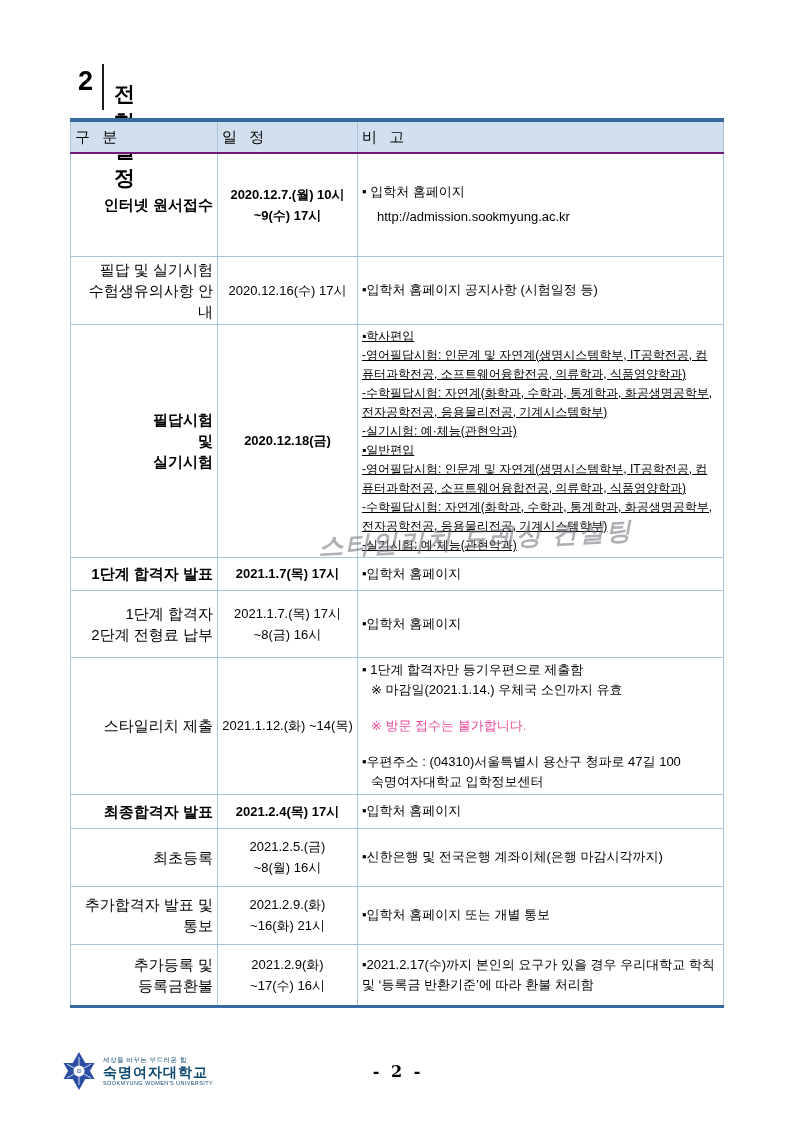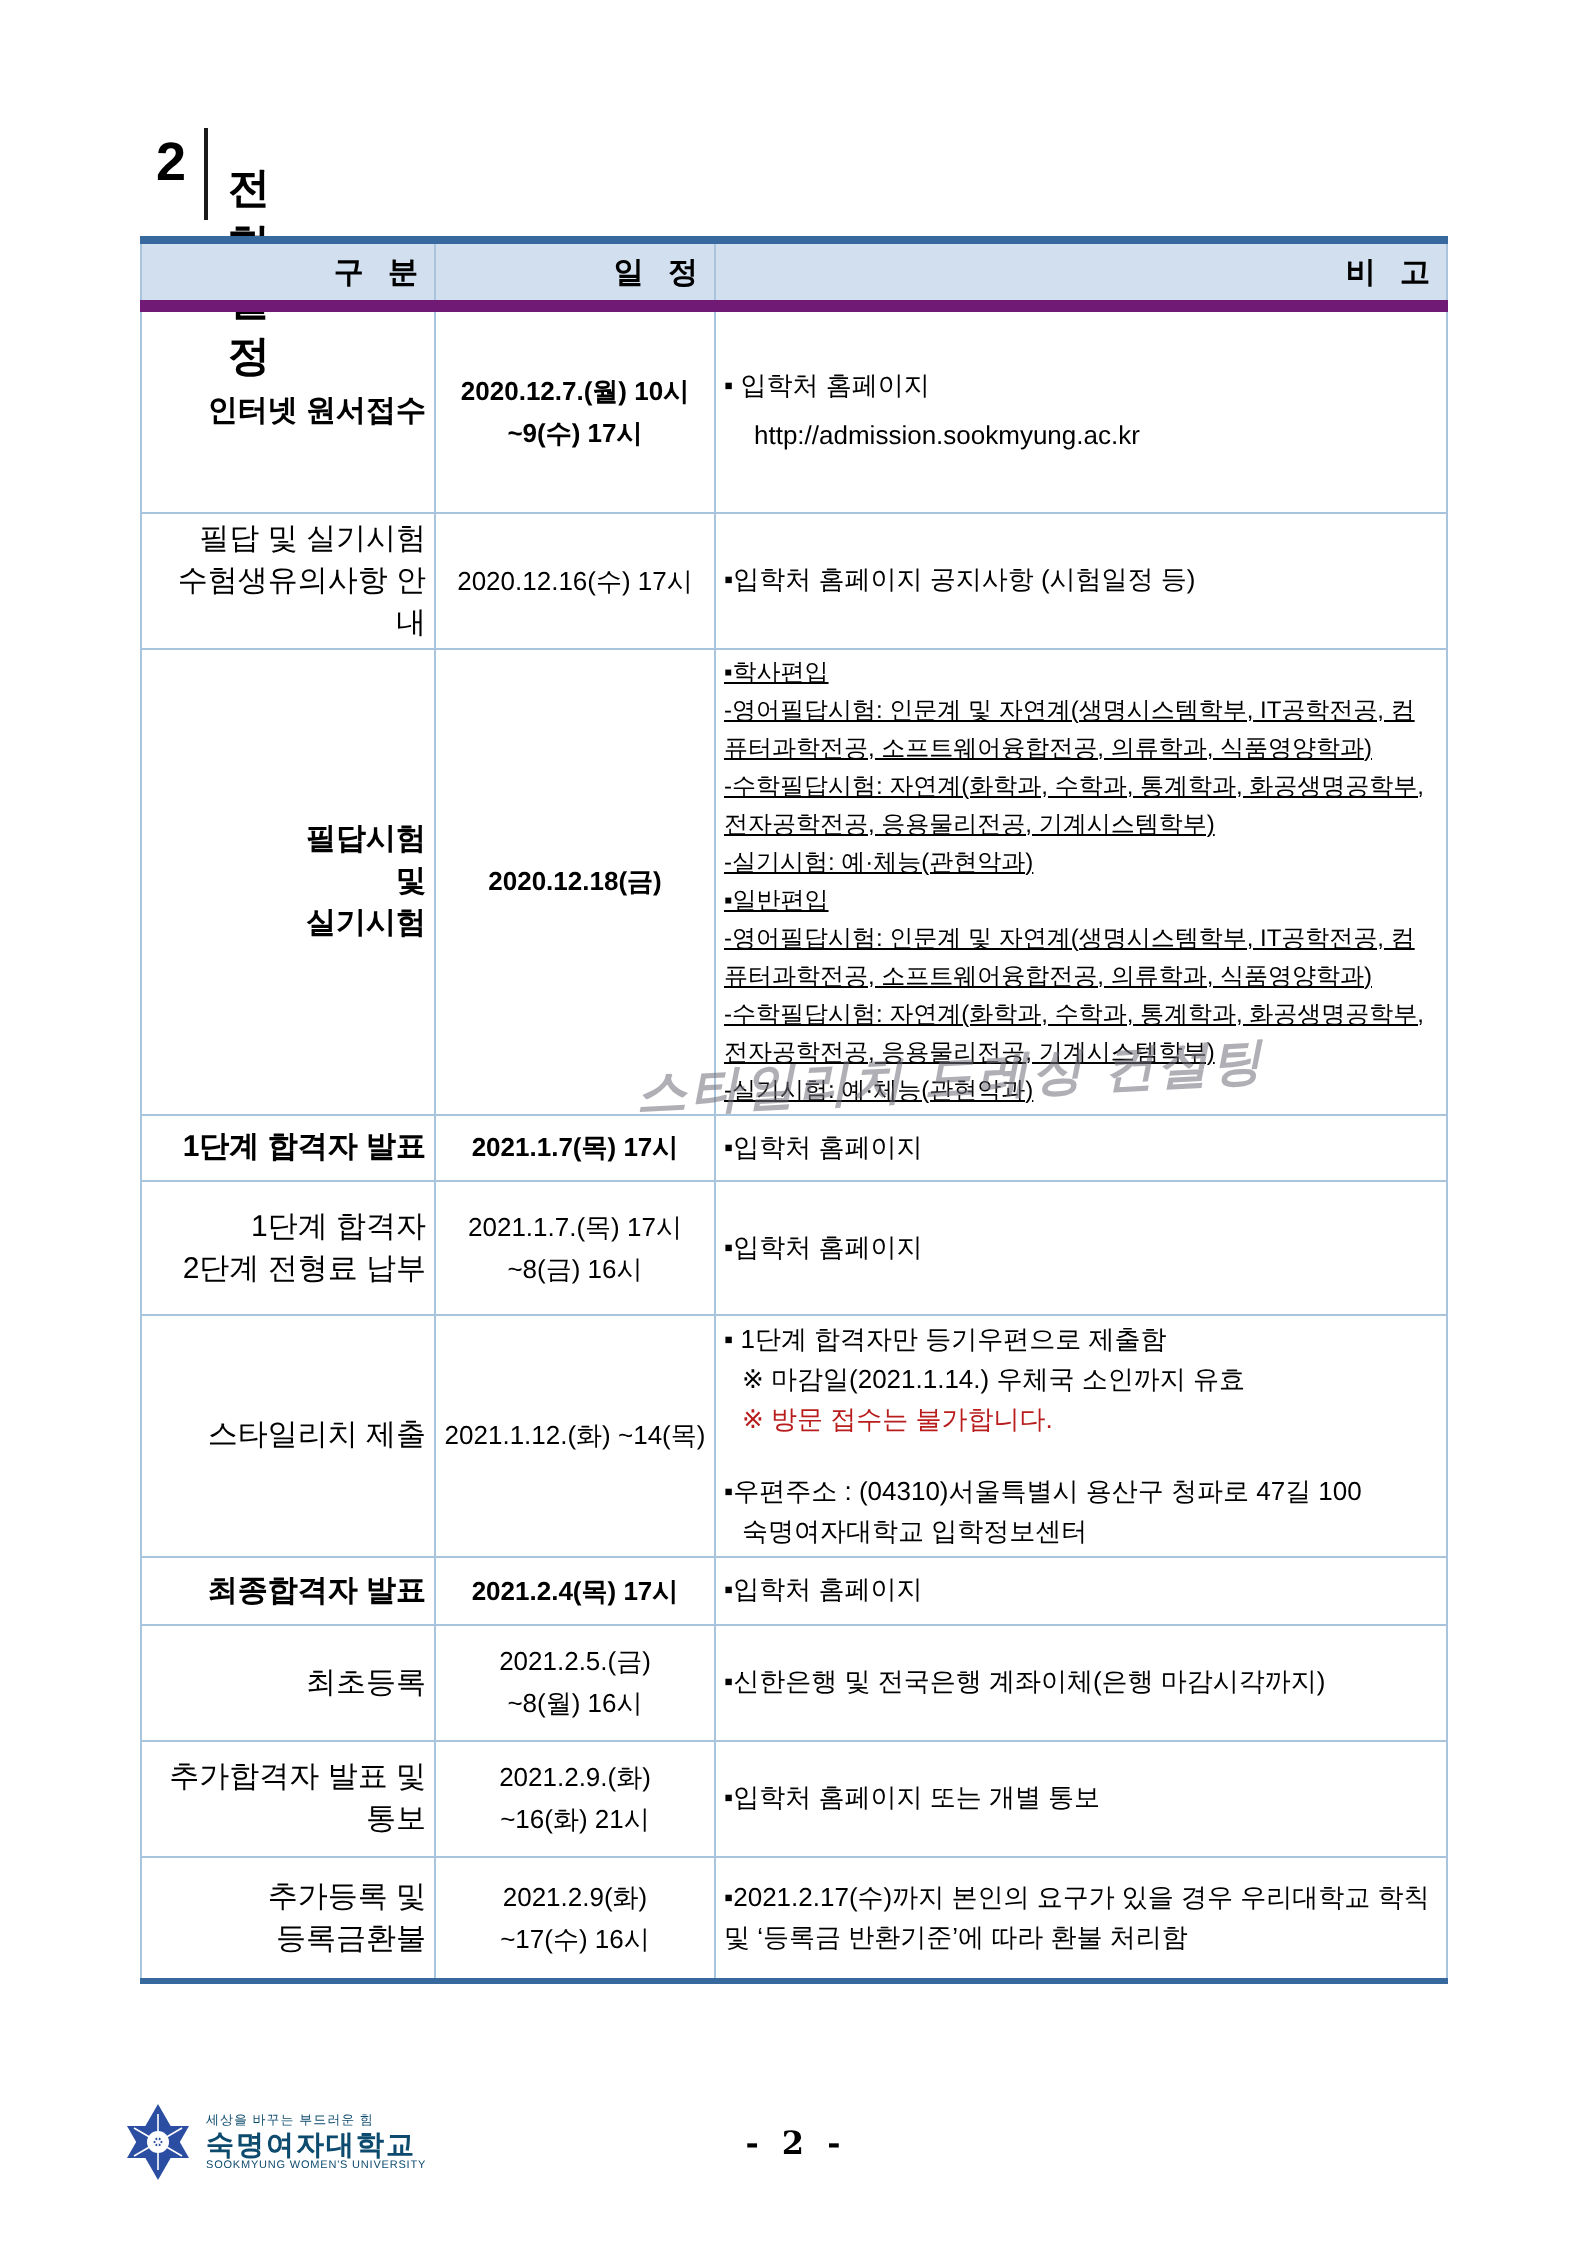--- a/index.html
+++ b/index.html
@@ -16,31 +16,31 @@
   
   table.sched{
     position:absolute;left:70px;top:118px;width:653px;
     border-collapse:collapse;table-layout:fixed;
     border-top:4px solid #38699e;border-bottom:3px solid #38699e;
   }
   table.sched th,table.sched td{
     border:1px solid #a9c5de;padding:2px 4px;vertical-align:middle;
   }
   table.sched thead th{
-    background:#d2dfee;font-size:15px;font-weight:bold;text-align:right;
-    letter-spacing:4px;border-bottom:6px solid #701a75;border-top:none;
+    background:#d2dfee;font-size:15px;font-weight:normal;text-align:left;
+    letter-spacing:4px;border-bottom:2px solid #701a75;border-top:none;
   }
   td.cat{ text-align:right;font-size:15px;white-space:pre-line;line-height:21px;}
   td.sch{ text-align:center;font-size:13px;white-space:pre-line;line-height:21px;}
   td.rem{ font-size:13px;padding-left:9px;line-height:20px;}
   tr.b td.cat, tr.b td.sch{font-weight:bold;}
   .rem-sub{padding-left:15px;margin-top:5px;}
   .rem-block{white-space:pre-line;font-size:12px;line-height:19px;}
   td.rem-top{vertical-align:top;padding-top:3px;text-decoration:underline;}
-  .warn{color:#b91c1c;}
+  .warn{color:#ec4899;margin-top:16px;}
   .indent8{padding-left:9px;}
   .gap-top{margin-top:16px;}
   
   .watermark{position:absolute;left:318px;top:522px;pointer-events:none;}
   .wm-script{
     font-style:italic;font-weight:bold;font-size:25px;letter-spacing:2px;
     color:rgba(110,110,120,0.55);transform:rotate(-3deg);white-space:nowrap;
   }
   .wm-site{font-size:27px;font-weight:bold;letter-spacing:1px;margin-top:1px;white-space:nowrap;}
   .wm-gray{color:rgba(150,150,150,0.5);}

